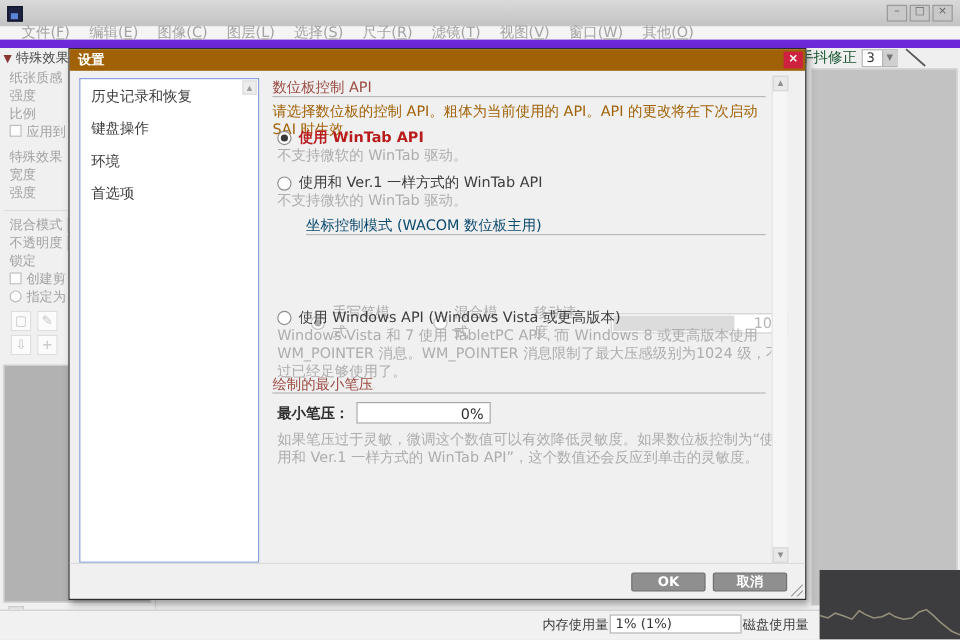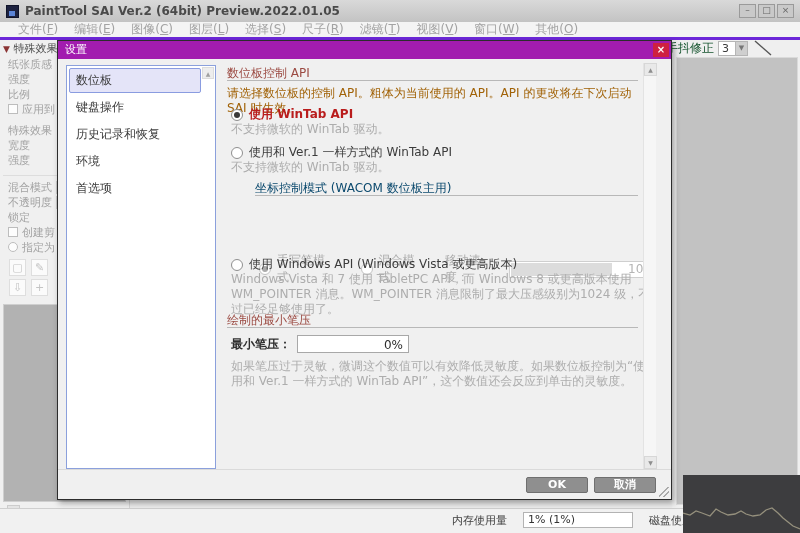--- a/index.html
+++ b/index.html
@@ -12,21 +12,21 @@
     background:linear-gradient(#d9d9d9,#c3c3c3); display:flex; align-items:center; padding:0 6px; }
   .app-icon { width:13px; height:13px; background:#1d2240; border:1px solid #10142a; position:relative; margin-right:6px; }
   .app-icon::after { content:""; position:absolute; left:2px; top:5px; width:6px; height:5px; background:#5b84d6; }
   .app-title { font-weight:bold; color:#4a4a4a; font-size:12px; letter-spacing:0; }
   .win-controls { margin-left:auto; display:flex; gap:2px; }
   .win-btn { width:17px; height:14px; background:#c9c9c9; border:1px solid #9a9a9a; color:#666;
     font-size:9px; line-height:11px; text-align:center; }
 
   
   .menubar { position:absolute; left:0; top:22px; width:800px; height:18px; background:#f4f4f4;
-    display:flex; align-items:center; padding-left:10px; border-bottom:3px solid #6d28d9; }
+    display:flex; align-items:center; padding-left:10px; border-bottom:7px solid #6d28d9; }
   .menu-item { color:#a3a3a3; font-size:12px; padding:0 8px; white-space:nowrap; }
 
   
   .left-panel { position:absolute; left:0; top:40px; width:130px; height:468px; background:#f0f0f0;
     border-right:1px solid #d6d6d6; font-size:11px; color:#a2a2a2; overflow:hidden; }
   .lp-row { height:15px; line-height:15px; padding-left:8px; white-space:nowrap; }
   .lp-header { height:17px; line-height:17px; color:#4a4a4a; padding-left:3px; white-space:nowrap; }
   .lp-arrow { color:#8b3434; font-size:9px; }
   .lp-spacer { height:6px; }
   .lp-divider { height:8px; border-bottom:1px solid #dddddd; margin:0 3px 4px 3px; }
@@ -49,33 +49,33 @@
   .stab-label { font-size:12px; color:#14532d; white-space:nowrap; }
   .stab-select { width:30px; height:15px; background:#ffffff; border:1px solid #b5b5b5; font-size:11px;
     line-height:13px; padding-left:3px; position:relative; }
   .stab-dd { position:absolute; right:0; top:0; width:12px; height:13px; background:#cfcfcf; border-left:1px solid #b5b5b5;
     color:#777; font-size:7px; line-height:13px; text-align:center; }
   .stab-line { width:22px; height:18px; position:relative; }
   .stab-line svg { position:absolute; inset:0; }
 
   
   .statusbar { position:absolute; left:0; top:508px; width:800px; height:25px; background:#f1f1f1; border-top:1px solid #cfcfcf; }
-  .status-cluster { position:absolute; left:452px; top:3px; display:flex; align-items:center; gap:16px; }
+  .status-cluster { position:absolute; left:452px; top:3px; display:flex; align-items:center; gap:1px; }
   .status-label { font-size:11px; color:#3e3e3e; white-space:nowrap; }
   .status-field { width:110px; height:16px; background:#ffffff; border:1px solid #b3b3b3; font-size:11px;
     line-height:14px; padding-left:4px; color:#333; }
 
   
   .overlay-box { position:absolute; left:683px; top:475px; width:117px; height:58px; background:#3d3d3f; z-index:40; }
 
   
   .dialog { position:absolute; left:57px; top:40px; width:615px; height:460px; background:#f0f0f0;
     border:1px solid #2c2c2c; z-index:20; box-shadow:2px 3px 6px rgba(0,0,0,.35); }
-  .dlg-titlebar { position:absolute; left:0; top:0; width:100%; height:18px; background:#a21caf;
-    color:#ffffff; font-size:11px; line-height:18px; padding-left:7px; font-weight:normal; }
+  .dlg-titlebar { position:absolute; left:0; top:0; width:100%; height:18px; background:#a16207;
+    color:#ffffff; font-size:11px; line-height:18px; padding-left:7px; font-weight:bold; }
   .dlg-close { position:absolute; right:2px; top:2px; width:16px; height:14px; background:#ce2140;
     color:#fff; font-size:10px; font-weight:bold; line-height:13px; text-align:center; }
 
   .dlg-sidebar { position:absolute; left:8px; top:24px; width:150px; height:404px; background:#ffffff;
     border:1px solid #8ba0dc; }
   .side-item { margin:2px 14px 2px 2px; padding:3px 6px; font-size:12px; color:#3c3c3c; border:1px solid transparent; border-radius:2px; white-space:nowrap; }
   .side-item.selected { background:#e4e4f8; border-color:#8a9ce0; }
   .side-scroll-up { position:absolute; right:1px; top:1px; width:12px; height:12px; background:#ededed; border:1px solid #dcdcdc;
     color:#a0a0a0; font-size:6px; line-height:11px; text-align:center; }
 
@@ -113,21 +113,20 @@
       linear-gradient(135deg, transparent 45%, #aaa 45%, #aaa 55%, transparent 55%),
       linear-gradient(135deg, transparent 70%, #aaa 70%, #aaa 80%, transparent 80%); }
 </style>
 </head>
 <body>
 
 <div class="screen">
 
   <div class="titlebar">
     <div class="app-icon"></div>
-    <div class="app-title">PaintTool SAI Ver.2 (64bit) Preview.2022.01.05</div>
     <div class="win-controls">
       <div class="win-btn">–</div>
       <div class="win-btn">□</div>
       <div class="win-btn">×</div>
     </div>
   </div>
 
   <div class="menubar">
     <div class="menu-item">文件(<u>F</u>)</div>
     <div class="menu-item">编辑(<u>E</u>)</div>
@@ -187,23 +186,22 @@
       <span class="status-field">1% (1%)</span>
       <span class="status-label">磁盘使用量</span>
     </div>
   </div>
 
   <div class="dialog">
     <div class="dlg-titlebar"><span>设置</span></div>
     <div class="dlg-close">×</div>
 
     <div class="dlg-sidebar">
-      <div class="side-item selected">数位板</div>
+      <div class="side-item">历史记录和恢复</div>
       <div class="side-item">键盘操作</div>
-      <div class="side-item">历史记录和恢复</div>
       <div class="side-item">环境</div>
       <div class="side-item">首选项</div>
       <div class="side-scroll-up">▲</div>
     </div>
 
     <div class="dlg-content">
       <div class="sec-title" style="top:2px;">数位板控制 API</div>
       <div class="sec-hr" style="top:17px;"></div>
       <div class="c-text" style="top:23px; left:4px; width:420px;">请选择数位板的控制 API。粗体为当前使用的 API。API 的更改将在下次启动 SAI 时生效。</div>
 

